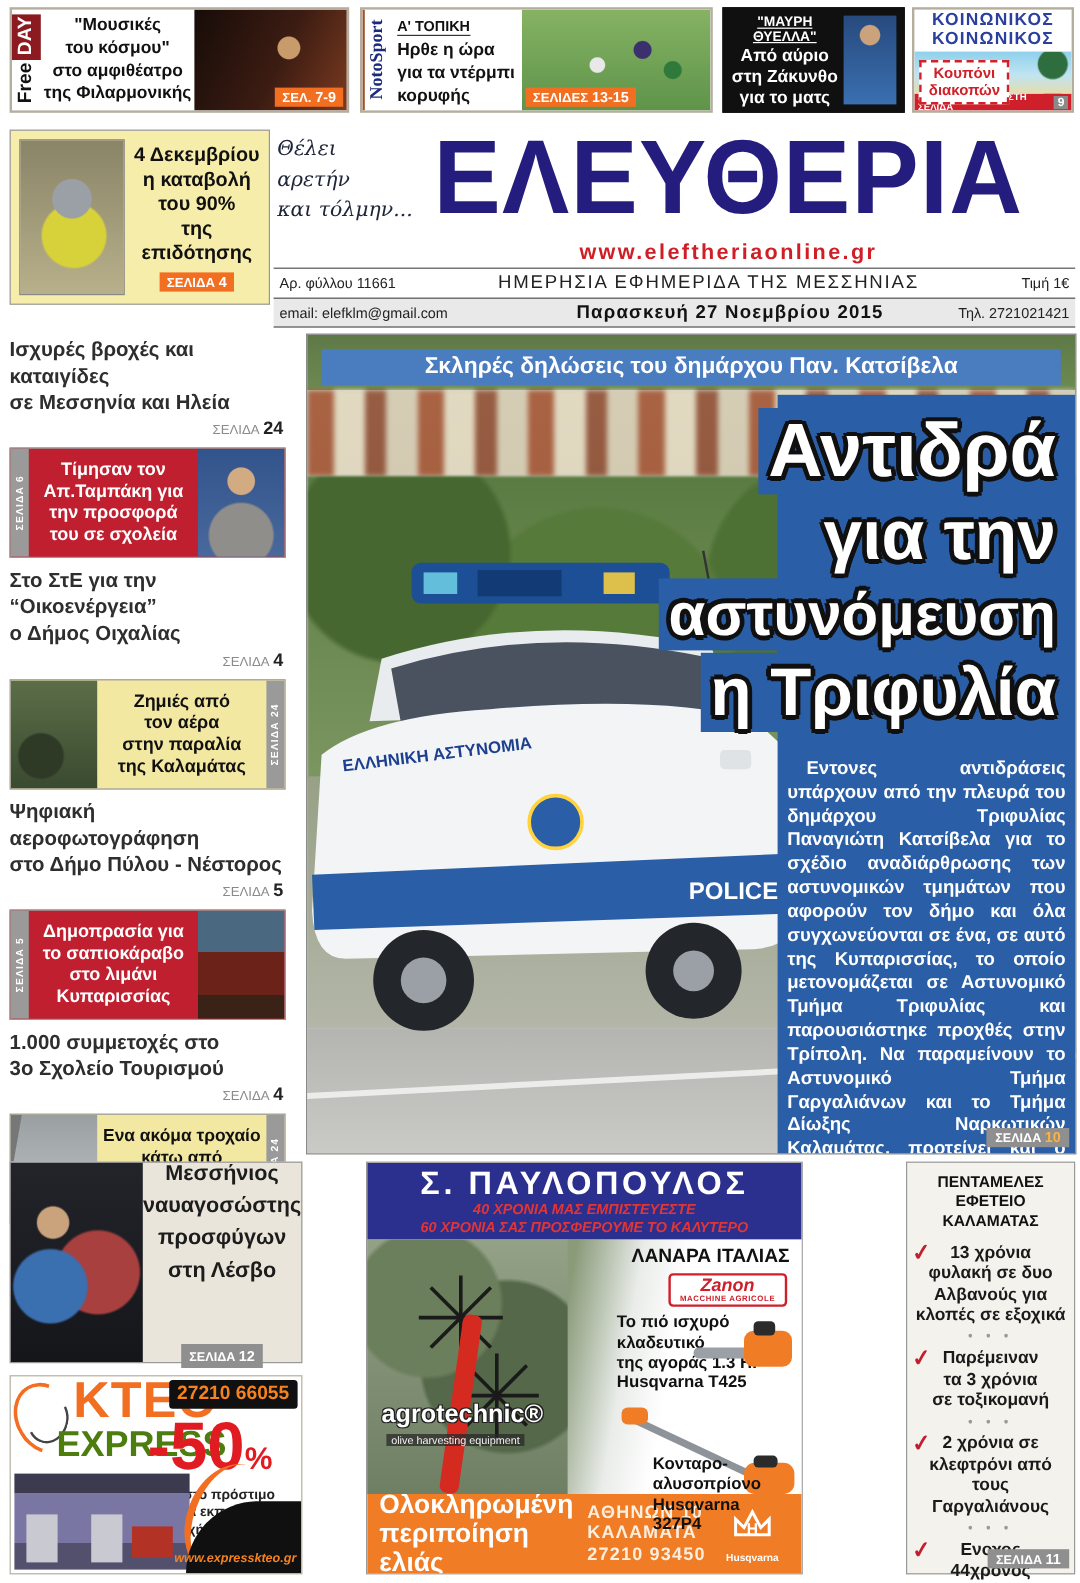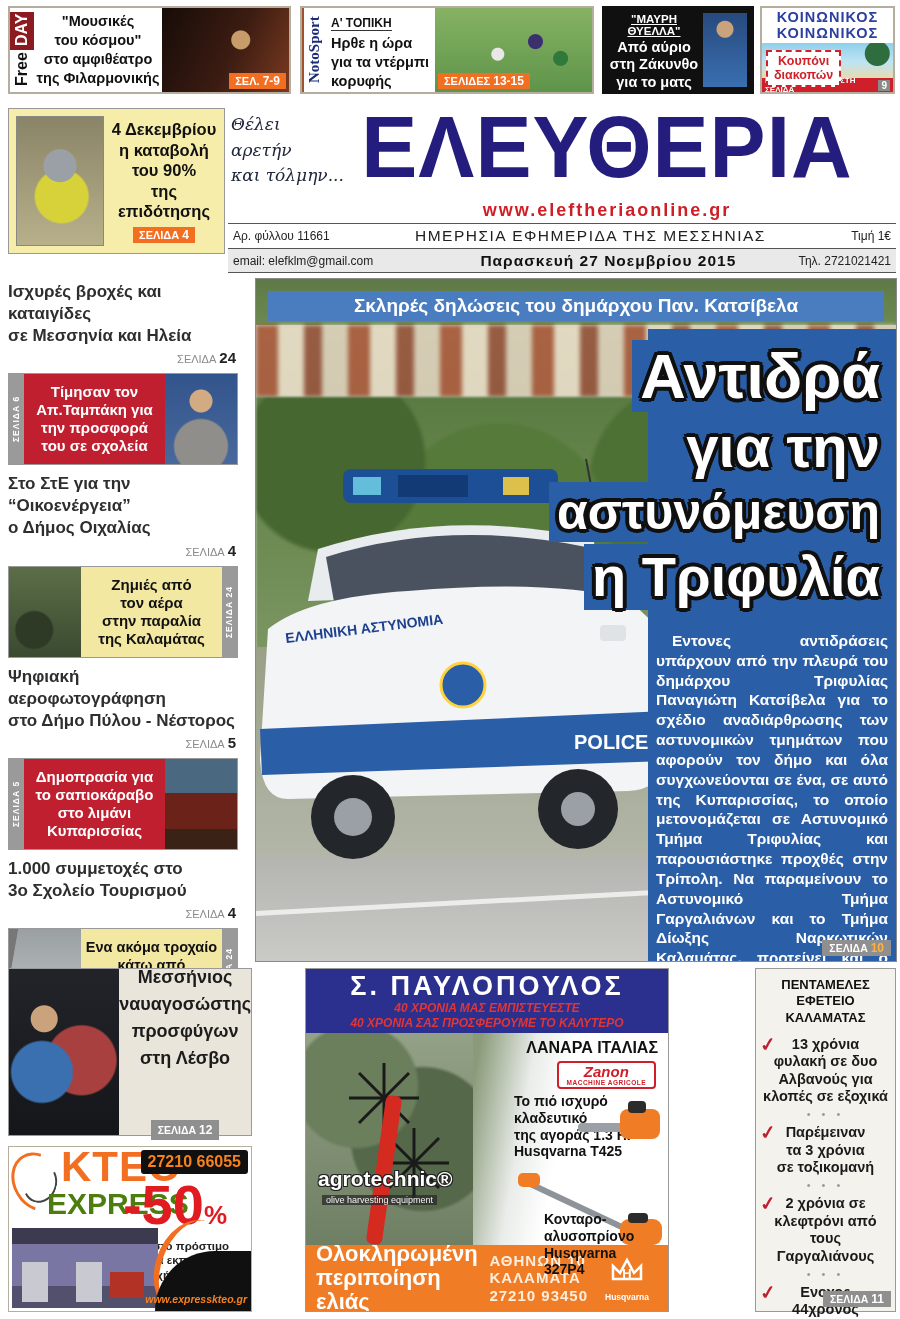--- a/index.html
+++ b/index.html
@@ -437,21 +437,21 @@
     </div>
     <div class="abs kteo-arc"></div>
     <div class="abs kteo-black"></div>
     <div class="abs kteo-site">www.expresskteo.gr</div>
   </div>
 
   <div class="abs" id="pavlo">
     <div class="pv-head">
       <div class="pv-title">Σ. ΠΑΥΛΟΠΟΥΛΟΣ</div>
       <div class="pv-sub">40 ΧΡΟΝΙΑ ΜΑΣ ΕΜΠΙΣΤΕΥΕΣΤΕ</div>
-      <div class="pv-sub">40 ΧΡΟΝΙΑ ΣΑΣ ΠΡΟΣΦΕΡΟΥΜΕ ΤΟ ΚΑΛΥΤΕΡΟ</div>
+      <div class="pv-sub">60 ΧΡΟΝΙΑ ΣΑΣ ΠΡΟΣΦΕΡΟΥΜΕ ΤΟ ΚΑΛΥΤΕΡΟ</div>
     </div>
     <div class="pv-body">
       <div class="abs pv-scene"></div>
       <svg class="abs" style="left:8px;top:10px;" width="150" height="210" viewBox="0 0 150 210">
         <g stroke="#1a1a1a" stroke-width="3">
           <line x1="45" y1="30" x2="95" y2="80"></line>
             <line x1="95" y1="30" x2="45" y2="80"></line>
           <line x1="70" y1="20" x2="70" y2="90"></line>
             <line x1="35" y1="55" x2="105" y2="55"></line>
           <line x1="75" y1="95" x2="125" y2="145"></line>

